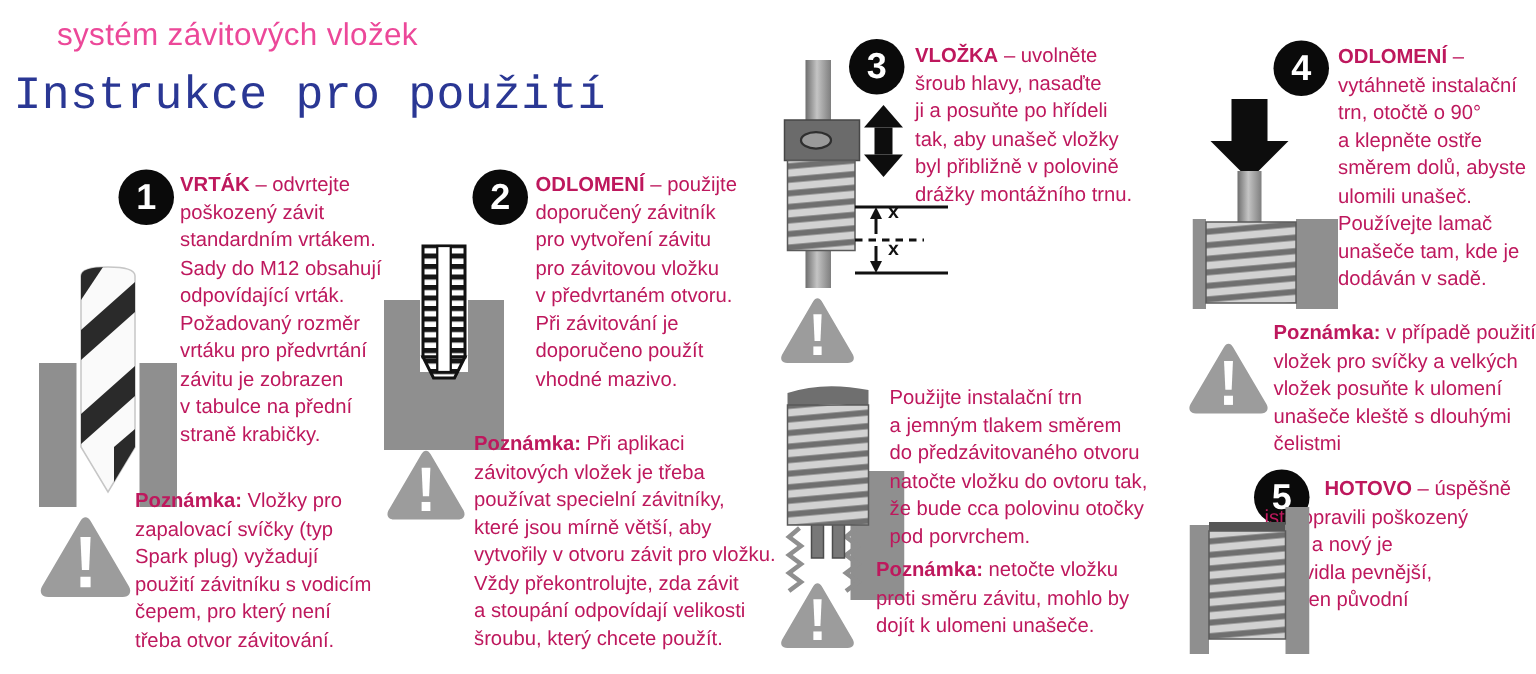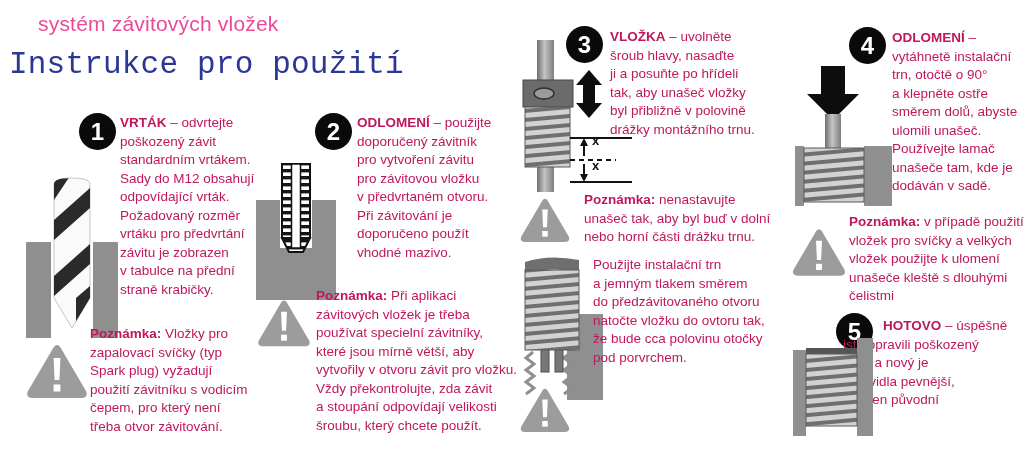--- a/index.html
+++ b/index.html
@@ -152,23 +152,20 @@
     <polygon points="14,10 10,18 18,18" fill="#111"></polygon>
     <line x1="14" y1="36" x2="14" y2="50" stroke="#111" stroke-width="2"></line>
     <polygon points="14,54 10,46 18,46" fill="#111"></polygon>
   </svg>
   <span class="abs dimx" style="left:592px;top:133px;">x</span>
   <span class="abs dimx" style="left:592px;top:158px;">x</span>
 
   <svg class="abs" style="left:519px;top:196px;" width="52" height="48" viewBox="0 0 64 58">
       <use href="#warnT"></use>
     </svg>
-  <div class="abs txt" style="left:584px;top:191px;width:226px;"><b class="bb">Poznámka:</b> <span>nenastavujte
-unašeč tak, aby byl buď v dolní
-nebo horní části drážku trnu.</span></div>
 
   <svg class="abs" style="left:521px;top:254px;" width="82" height="146" viewBox="0 0 82 146">
     <rect x="42" y="60" width="40" height="86" fill="#8f8f8f"></rect>
     <rect x="16" y="90" width="30" height="56" fill="#ffffff"></rect>
     <polyline points="12,98 5,104 13,110 5,116 13,122 5,128 13,134 5,140" fill="none" stroke="#8f8f8f" stroke-width="3"></polyline>
     <polyline points="50,98 43,104 51,110 43,116 51,122 43,128 51,134 43,140" fill="none" stroke="#8f8f8f" stroke-width="3"></polyline>
     <rect x="20" y="94" width="8" height="24" fill="#787878" stroke="#4c4c4c"></rect>
     <rect x="34" y="94" width="8" height="24" fill="#787878" stroke="#4c4c4c"></rect>
     <path d="M4 8 Q28 0 58 6 L58 18 Q28 12 4 20 Z" fill="#6f6f6f"></path>
     <rect x="4" y="16" width="54" height="80" fill="url(#coilP)" stroke="#5a5a5a"></rect>
@@ -177,20 +174,23 @@
   <div class="abs txt" style="left:593px;top:256px;width:208px;">Použijte instalační trn
 a jemným tlakem směrem
 do předzávitovaného otvoru
 natočte vložku do ovtoru tak,
 že bude cca polovinu otočky
 pod porvrchem.</div>
 
   <svg class="abs" style="left:519px;top:386px;" width="52" height="48" viewBox="0 0 64 58">
       <use href="#warnT"></use>
     </svg>
+  <div class="abs txt" style="left:584px;top:371px;width:226px;"><b class="bb">Poznámka:</b> <span>netočte vložku
+proti směru závitu, mohlo by
+dojít k ulomeni unašeče.</span></div>
 
   <div class="abs badge" style="left:849px;top:27px;">
       <span>4</span>
     </div>
   <div class="abs txt" style="left:892px;top:29px;width:134px;"><b class="bb">ODLOMENÍ</b> <span>–
 vytáhnetě instalační
 trn, otočtě o 90°
 a klepněte ostře
 směrem dolů, abyste
 ulomili unašeč.
@@ -207,21 +207,21 @@
     <rect x="0" y="80" width="9" height="60" fill="#8f8f8f"></rect>
     <rect x="69" y="80" width="28" height="60" fill="#8f8f8f"></rect>
     <rect x="9" y="82" width="60" height="54" fill="url(#coilP)" stroke="#5a5a5a"></rect>
   </svg>
 
   <svg class="abs" style="left:791px;top:226px;" width="56" height="52" viewBox="0 0 64 58">
       <use href="#warnT"></use>
     </svg>
   <div class="abs txt" style="left:849px;top:213px;width:178px;"><b class="bb">Poznámka:</b> <span>v případě použití
 vložek pro svíčky a velkých
-vložek použijte k ulomení
+vložek posuňte k ulomení
 unašeče kleště s dlouhými
 čelistmi</span></div>
 
   <div class="abs badge" style="left:836px;top:313px;">
       <span>5</span>
     </div>
   <div class="abs txt s5wrap" style="left:843px;top:317px;width:182px;"><b class="bb">HOTOVO</b> <span>– úspěšně
 jste opravili poškozený
 závit a nový je
 zpravidla pevnější,

